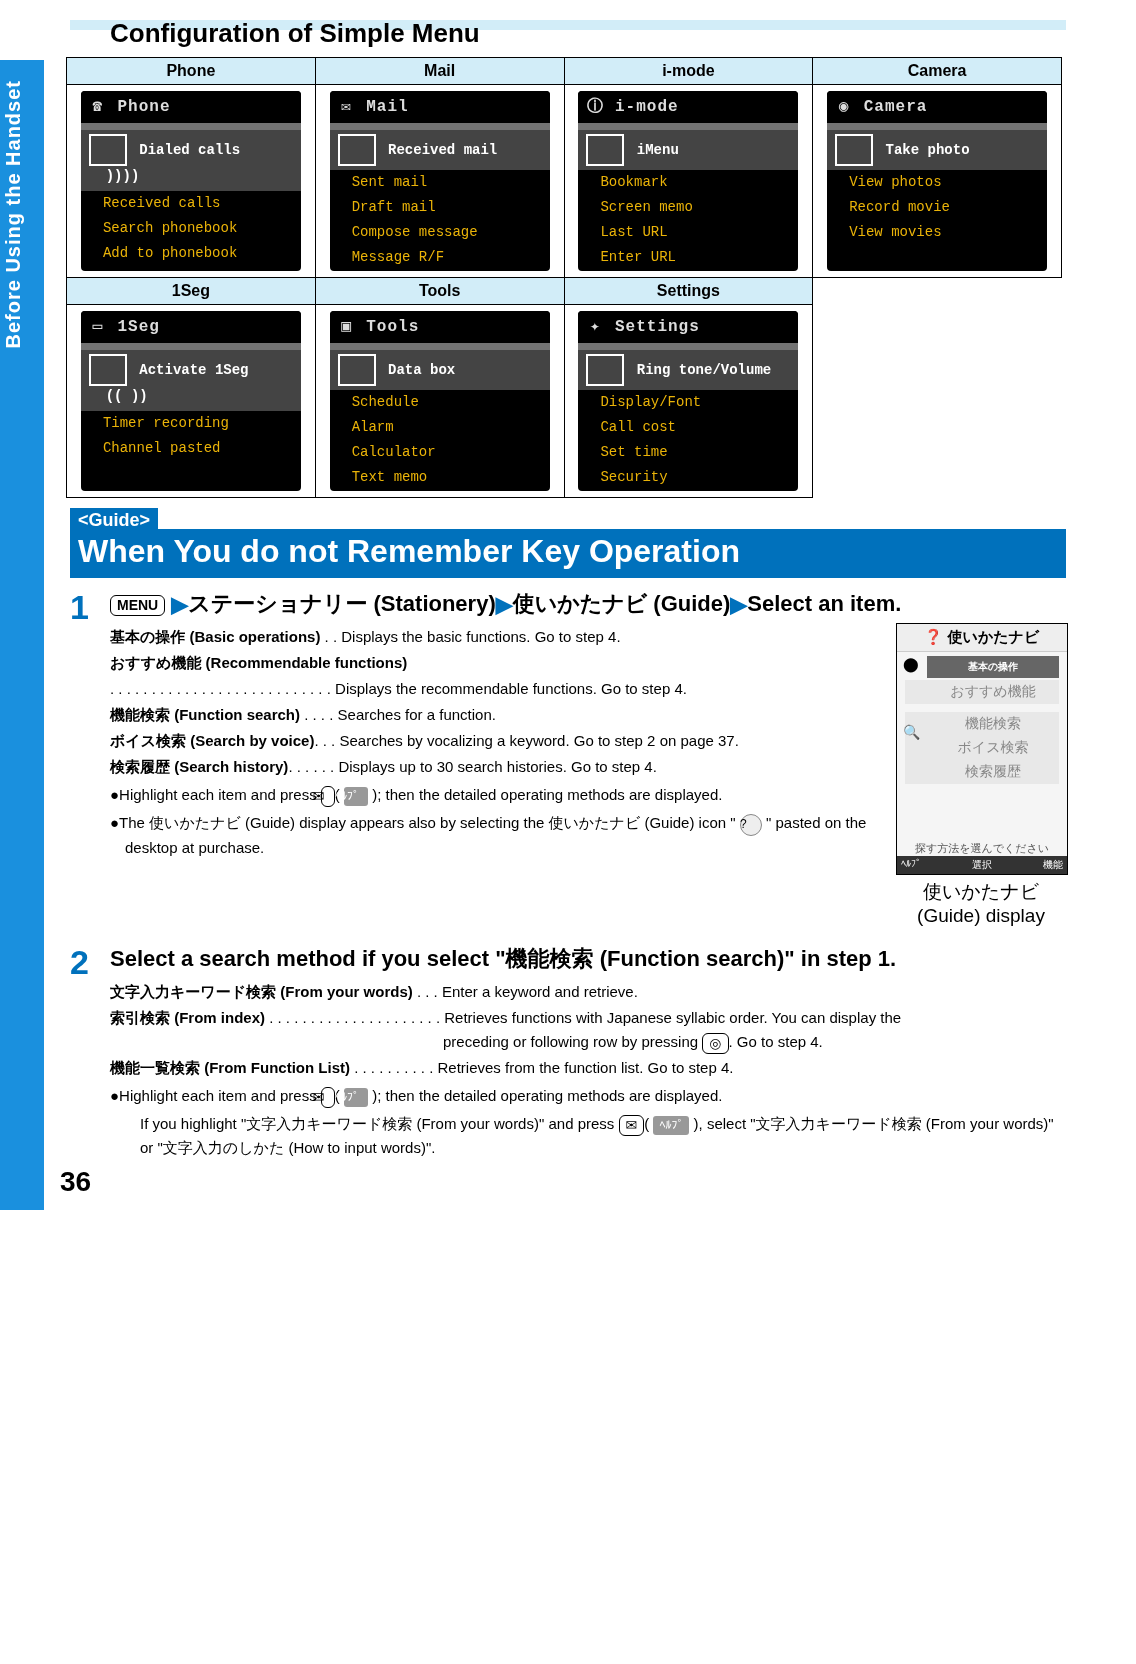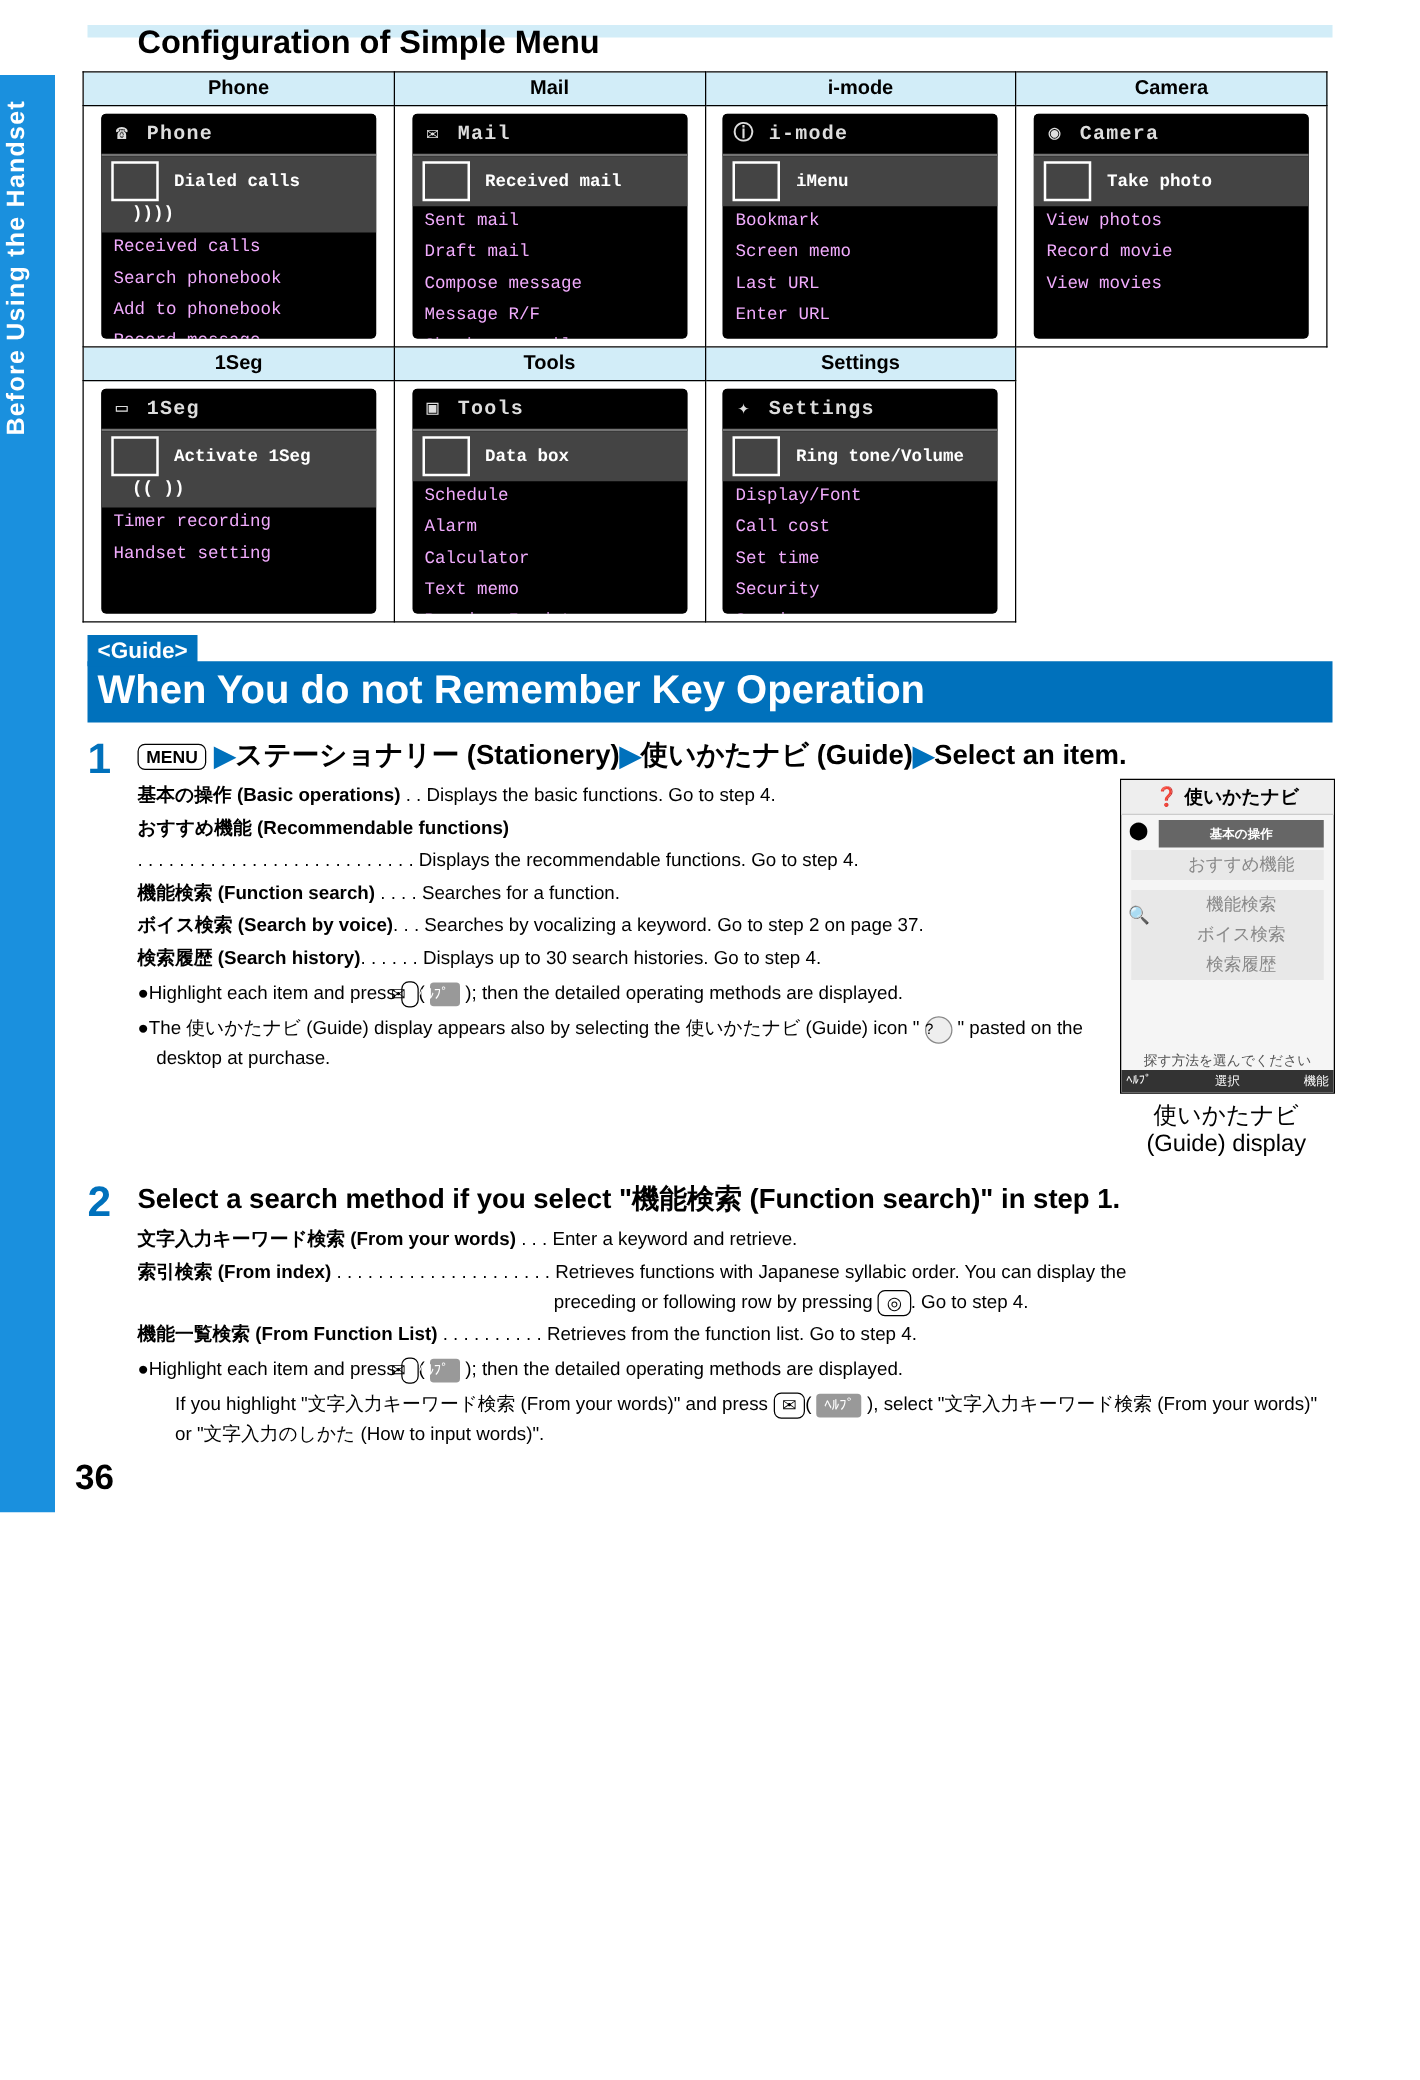--- a/index.html
+++ b/index.html
@@ -76,32 +76,32 @@
     margin: 0 auto;
     width: 220px;
     overflow: hidden;
   }
   .mini-screen .hdr {
     background: #000;
     color: #ddd;
     font-weight: bold;
     font-size: 16px;
     padding: 4px 8px;
-    border-bottom: 2px solid #737373;
+    border-bottom: 7px solid #737373;
     letter-spacing: 1px;
   }
   .mini-screen .selected {
     background: #444;
     color: #fff;
     font-weight: bold;
     padding: 4px 8px;
   }
   .mini-screen .row {
-    padding: 2px 10px;
-    color: #f0abfc;
+    padding: 2px 22px;
+    color: #eab308;
   }
   .mini-screen .icon-box {
     display: inline-block;
     width: 18px;
     text-align: center;
   }
   .mini-screen .hl-icon {
     display: inline-block;
     width: 34px;
     height: 28px;
@@ -342,21 +342,21 @@
       <th>Tools</th>
       <th>Settings</th>
       <td style="border:none"></td>
     </tr>
     <tr>
       <td>
         <div class="mini-screen">
           <div class="hdr"><span class="icon-box">▭</span> <span>1Seg</span></div>
           <div class="selected"><span class="hl-icon"></span> <span>Activate 1Seg</span><br>&nbsp;&nbsp;<span>(( ))</span></div>
           <div class="row">Timer recording</div>
-          <div class="row">Handset setting</div>
+          <div class="row">Channel pasted</div>
         </div>
       </td>
       <td>
         <div class="mini-screen">
           <div class="hdr"><span class="icon-box">▣</span> <span>Tools</span></div>
           <div class="selected"><span class="hl-icon"></span> <span>Data box</span></div>
           <div class="row">Schedule</div>
           <div class="row">Alarm</div>
           <div class="row">Calculator</div>
           <div class="row">Text memo</div>

